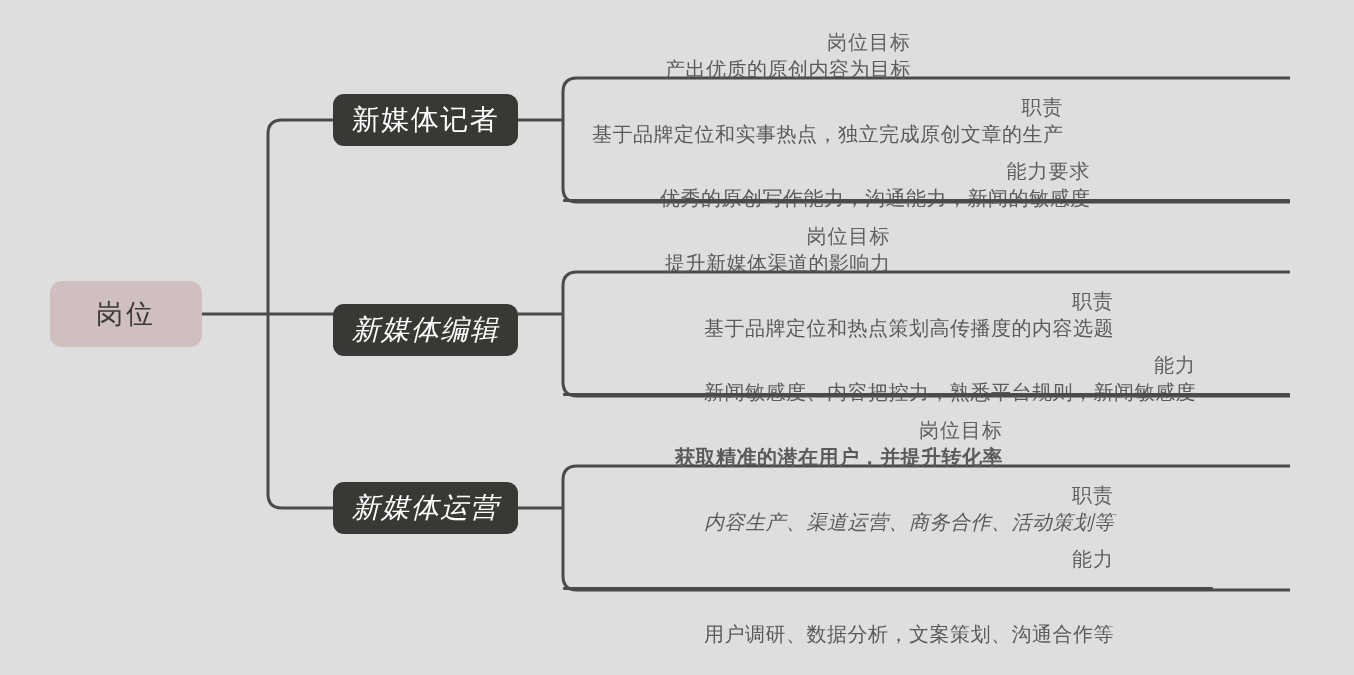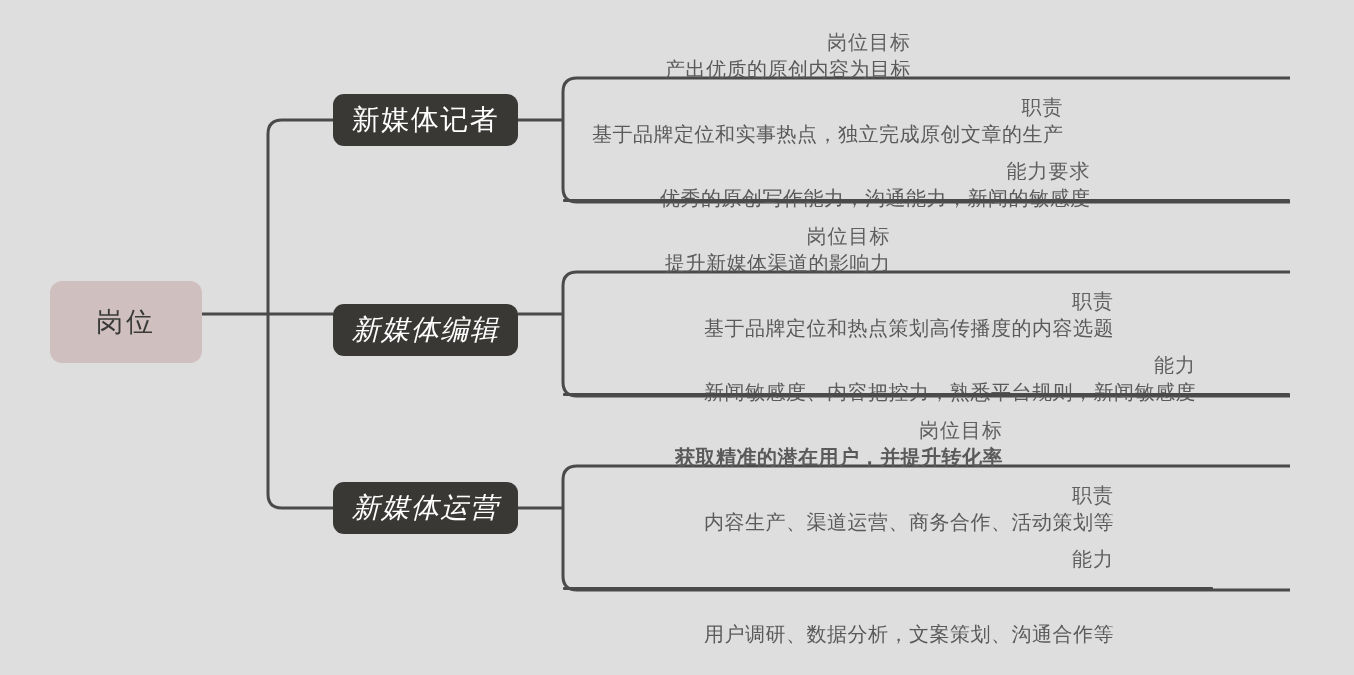--- a/index.html
+++ b/index.html
@@ -36,21 +36,21 @@
     stroke-width: 3;
     stroke-linecap: butt;
   }
 
   
   .root-node {
     position: absolute;
     left: 50px;
     top: 281px;
     width: 152px;
-    height: 82px;
+    height: 66px;
     background: #d0bfbf;
     border-radius: 12px;
     display: flex;
     align-items: center;
     justify-content: center;
     box-sizing: border-box;
   }
   .root-node .root-label {
     color: #3a3a3a;
     font-size: 27px;
@@ -179,21 +179,21 @@
     <span class="branch-label">新媒体运营</span>
   </div>
 
   <div class="leaf-row" style="left:592px; top:417px;">
     <span class="leaf-key">岗位目标</span>
     <span class="leaf-val" style="margin-left:83px;font-weight:bold;">获取精准的潜在用户，并提升转化率</span>
   </div>
 
   <div class="leaf-row" style="left:592px; top:482px;">
     <span class="leaf-key">职责</span>
-    <span class="leaf-val" style="margin-left:112px;">内容生产、渠道运营、商务合作、活动策划等</span>
+    <span class="leaf-val" style="margin-left:112px;font-style:italic;">内容生产、渠道运营、商务合作、活动策划等</span>
   </div>
 
   <div class="leaf-row" style="left:592px; top:546px;">
     <span class="leaf-key">能力</span>
     <span class="leaf-val" style="margin-left:112px;margin-top:48px;">用户调研、数据分析，文案策划、沟通合作等</span>
   </div>
 
   <div class="leaf-underline" style="left:563px; top:587px; width:650px;"></div>
 
 </div>

